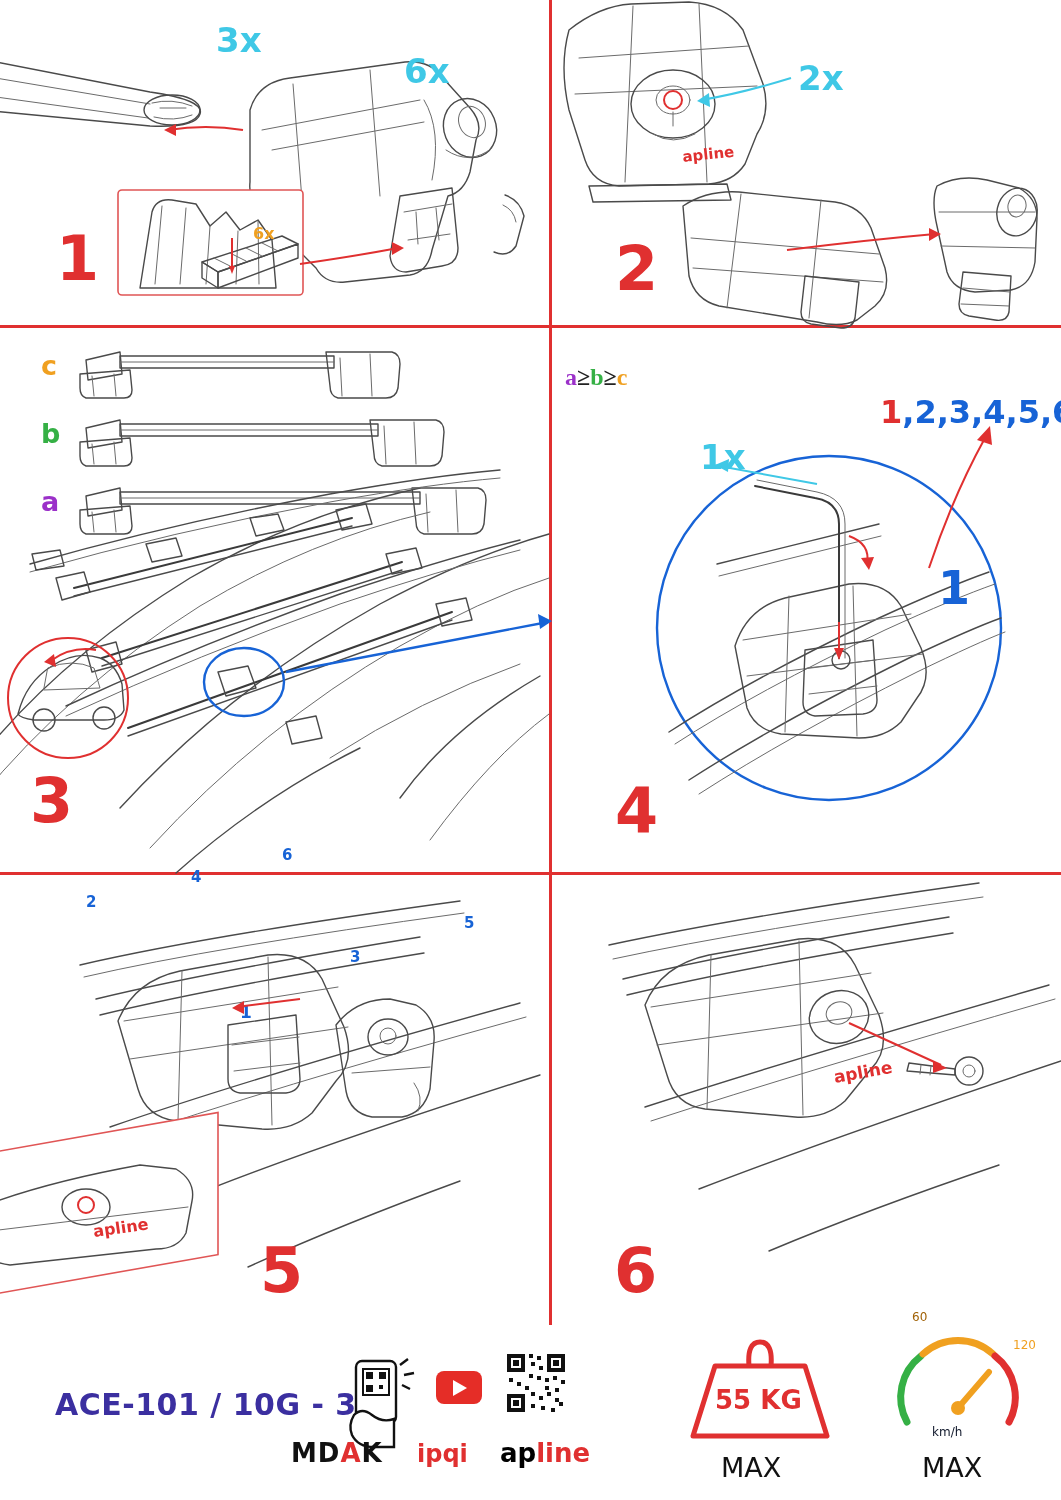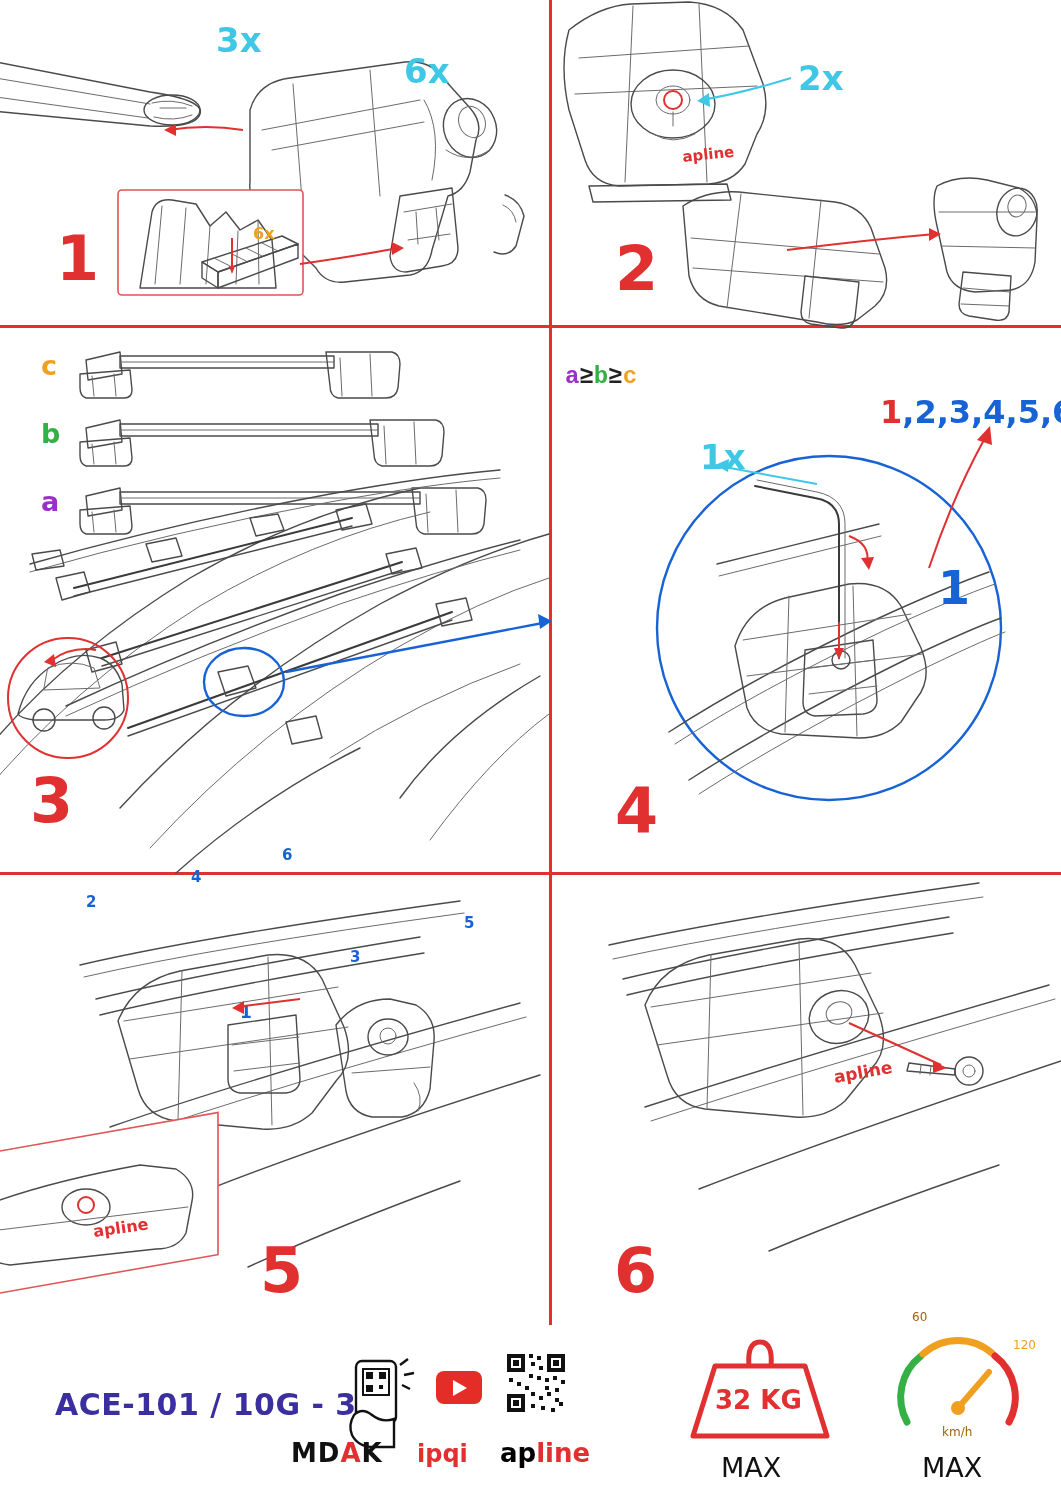--- a/index.html
+++ b/index.html
@@ -28,21 +28,21 @@
   .cyan{stroke:#3fc8e6;fill:none;stroke-width:2;}
   .blue{stroke:#1763d6;fill:none;stroke-width:2.4;}
   .bluef{fill:#1763d6;}
 
   
   .letter{position:absolute;font-family:"DejaVu Sans",sans-serif;font-weight:700;font-size:27px;line-height:1;}
   .letter.c{color:#f0a020;}
   .letter.b{color:#35b045;}
   .letter.a{color:#9b30c9;}
 
-  .ineq{position:absolute;font-family:Liberation Mono, monospace;font-weight:700;font-size:24px;line-height:1;}
+  .ineq{position:absolute;font-family:Liberation Serif, serif;font-weight:700;font-size:24px;line-height:1;}
   .ineq span.a{color:#9b30c9;}
   .ineq span.b{color:#35b045;}
   .ineq span.c{color:#f0a020;}
   .ineq span.s{color:#222;}
 
   .seq{position:absolute;font-family:"DejaVu Sans",sans-serif;font-weight:700;font-size:32px;line-height:1;color:#1763d6;}
   .seq .r{color:#e03030;}
 
   
   .bub{position:absolute;font-family:"DejaVu Sans",sans-serif;font-weight:700;font-size:15px;color:#1763d6;}
@@ -55,21 +55,21 @@
 
   .mdak{position:absolute;left:283px;top:1438px;font-family:"DejaVu Sans",sans-serif;font-weight:700;font-size:26px;color:#111;letter-spacing:1px;margin-left:8px;}
   .mdak .a{color:#e03030;}
   .ipqi{position:absolute;left:409px;top:1440px;font-family:"DejaVu Sans",sans-serif;font-weight:700;font-size:24px;color:#e03030;margin-left:8px;}
   .apline{position:absolute;left:500px;top:1438px;font-family:"DejaVu Sans",sans-serif;font-weight:700;font-size:26px;}
   .apline .ap{color:#000000;}
   .apline .line{color:#e03030;}
 
   .maxlabel{position:absolute;font-family:"DejaVu Sans",sans-serif;font-weight:400;font-size:27px;color:#111;}
   .kgtext{position:absolute;font-family:"DejaVu Sans",sans-serif;font-weight:700;font-size:26px;color:#e03030;}
-  .kmh{position:absolute;font-family:"DejaVu Sans",sans-serif;font-size:12px;color:#a16207;margin-left:10px;}
+  .kmh{position:absolute;font-family:"DejaVu Sans",sans-serif;font-size:12px;color:#0f172a;}
   .spd{position:absolute;font-family:"DejaVu Sans",sans-serif;font-size:12px;}
   .spd.g{color:#a16207;}
   .spd.o{color:#f0a020;}
   .ytbtn{position:absolute;width:46px;height:33px;background:#e52d27;border-radius:8px;}
   .ytbtn:after{content:"";position:absolute;left:17px;top:9px;border-left:14px solid #fff;border-top:8px solid transparent;border-bottom:8px solid transparent;}
 </style>
 </head>
 <body>
 
 <div class="page">
@@ -459,21 +459,21 @@
   </div>
   <div class="ipqi">ipqi</div>
   <div class="apline">
     <span class="ap">ap</span><span class="line">line</span>
   </div>
 
   <svg class="layer" width="150" height="110" viewBox="0 0 150 110" style="left:685px;top:1332px;">
     <path d="M30 34 L120 34 L142 104 L8 104 Z" fill="#ffffff" stroke="#e03030" stroke-width="5" stroke-linejoin="round"></path>
     <path d="M64 34 Q62 10 75 10 Q88 10 86 34" fill="none" stroke="#e03030" stroke-width="5"></path>
   </svg>
-  <div class="kgtext" style="left:715px;top:1385px;">32 KG</div>
+  <div class="kgtext" style="left:715px;top:1385px;">55 KG</div>
   <div class="maxlabel" style="left:721px;top:1452px;">MAX</div>
 
   <svg class="layer" width="130" height="112" viewBox="0 0 130 112" style="left:893px;top:1330px;">
     <path d="M14 92 A52 52 0 0 1 28 26" fill="none" stroke="#35b045" stroke-width="7" stroke-linecap="round"></path>
     <path d="M30 24 A52 52 0 0 1 100 24" fill="none" stroke="#f0a020" stroke-width="7" stroke-linecap="round"></path>
     <path d="M102 26 A52 52 0 0 1 116 92" fill="none" stroke="#e03030" stroke-width="7" stroke-linecap="round"></path>
     <circle cx="65" cy="78" r="7" fill="#f0a020"></circle>
     <path d="M65 78 L96 42" stroke="#f0a020" stroke-width="6" stroke-linecap="round"></path>
   </svg>
   <div class="spd g" style="left:912px;top:1310px;">60</div>

